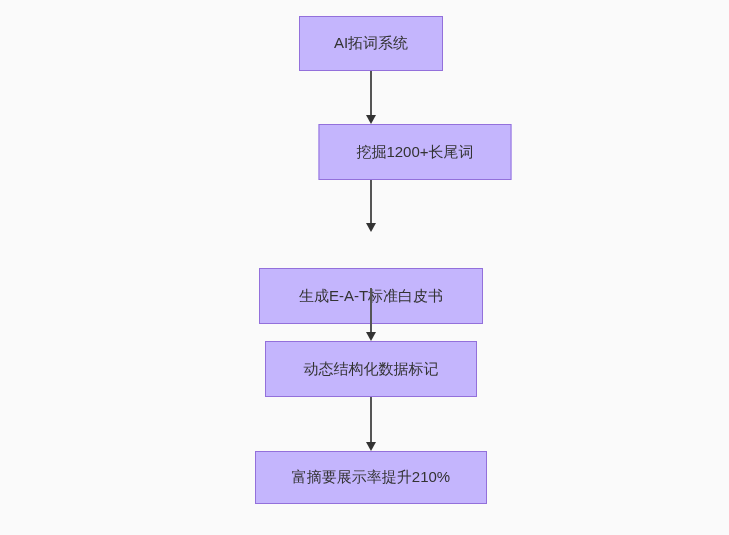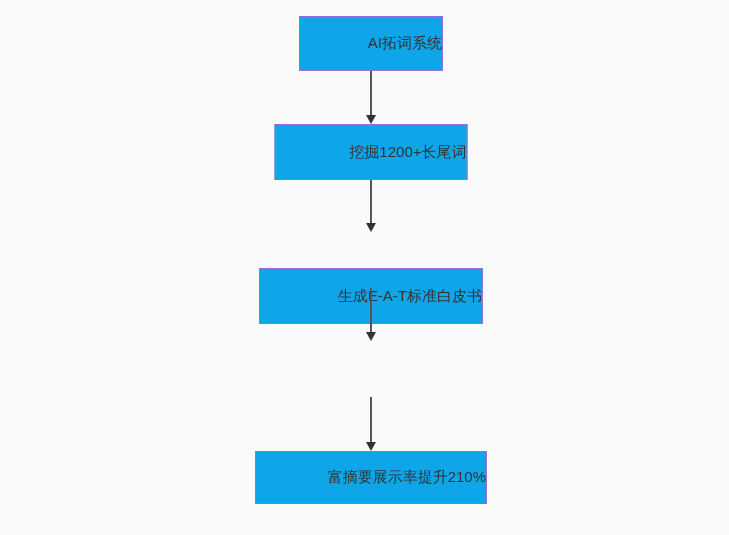--- a/index.html
+++ b/index.html
@@ -11,32 +11,32 @@
     position: relative;
     width: 729px;
     height: 535px;
     background: #fafafa;
     overflow: hidden;
   }
   .node {
     position: absolute;
     left: 371px;
     transform: translateX(-50%);
-    background: #0ea5e9;
+    background: #c4b5fd;
     border: 1px solid #9370DB;
     color: #333333;
     font-size: 15px;
     display: flex;
     align-items: center;
-    justify-content: flex-end;
+    justify-content: center;
     box-sizing: border-box;
     white-space: nowrap;
   }
   .node-1 { top: 16px;  width: 144px; height: 55px; }
-  .node-2 { top: 124px; width: 193px; height: 56px; }
+  .node-2 { top: 124px; width: 193px; height: 56px; margin-left: 44px; }
   .node-3 { top: 232px; width: 224px; height: 56px; margin-top: 36px; }
   .node-4 { top: 341px; width: 212px; height: 56px; }
   .node-5 { top: 451px; width: 232px; height: 53px; }
 
   .arrow {
     position: absolute;
     left: 371px;
     transform: translateX(-50%);
     width: 10px;
   }
@@ -91,20 +91,23 @@
 
   <div class="node node-3">
     <span>生成E-A-T标准白皮书</span>
   </div>
 
   <div class="arrow arrow-3">
     <span class="shaft"></span>
     <span class="head"></span>
   </div>
 
+  <div class="node node-4">
+    <span>动态结构化数据标记</span>
+  </div>
 
   <div class="arrow arrow-4">
     <span class="shaft"></span>
     <span class="head"></span>
   </div>
 
   <div class="node node-5">
     <span>富摘要展示率提升210%</span>
   </div>
 

